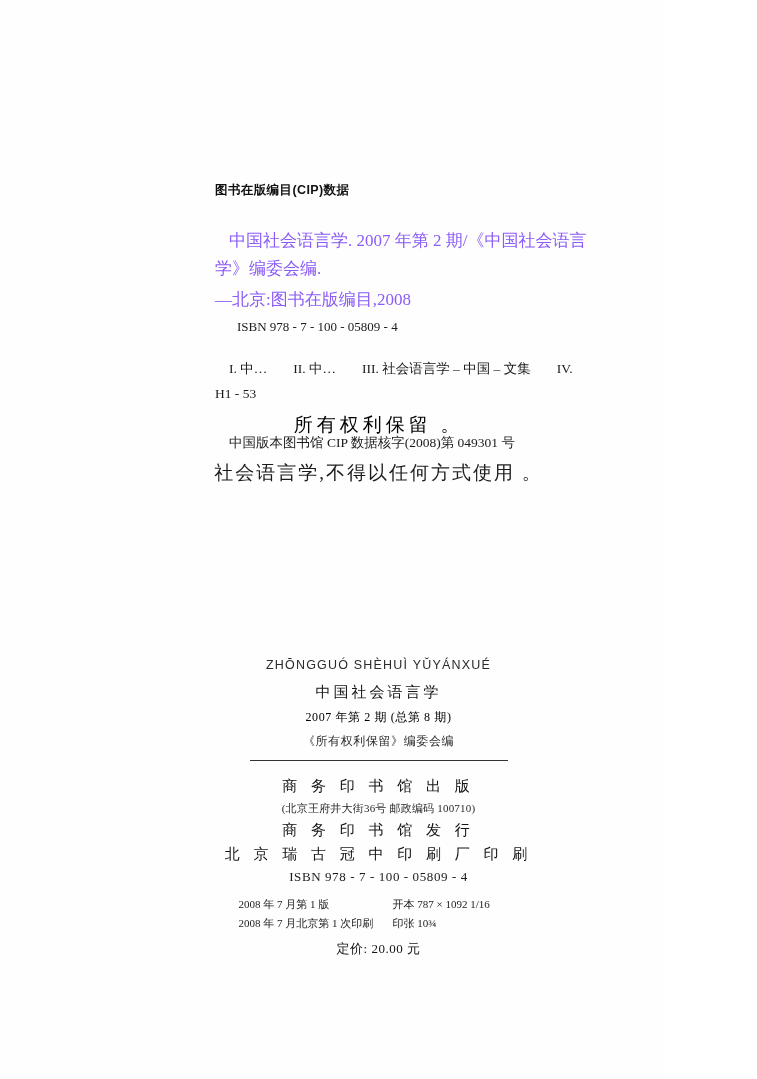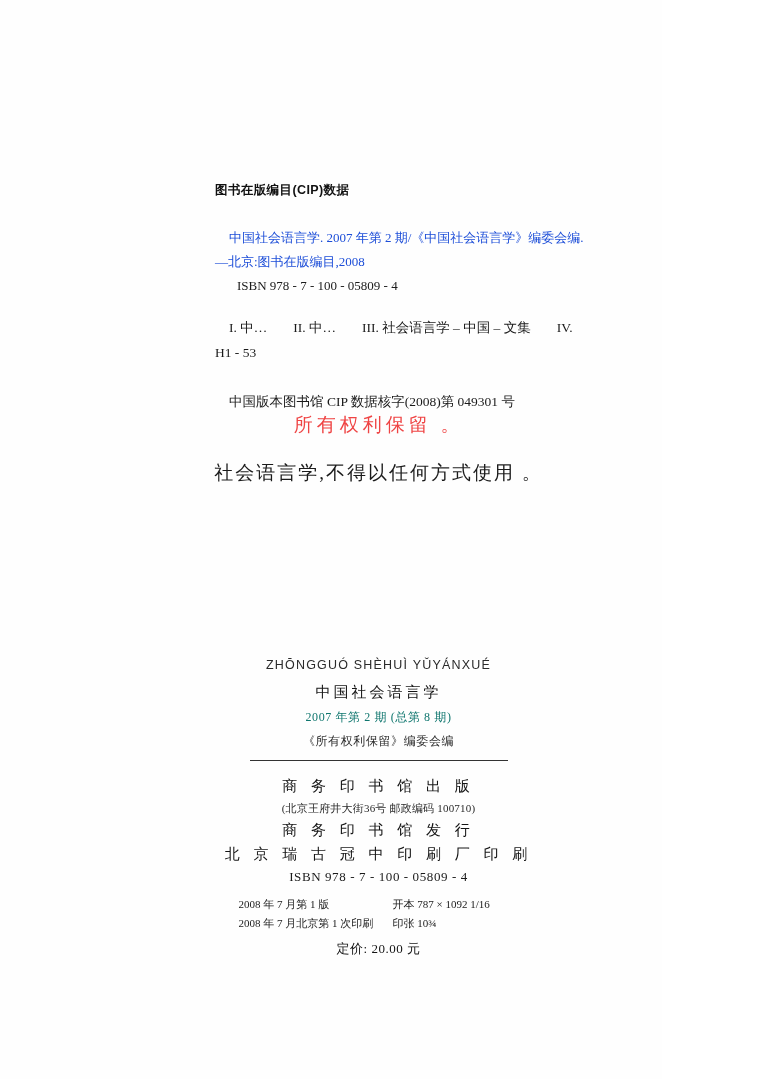--- a/index.html
+++ b/index.html
@@ -32,23 +32,23 @@
   }
   .cip-title {
     font-family: "Liberation Sans", sans-serif;
     font-weight: bold;
     font-size: 12.5px;
     letter-spacing: 0.4px;
     color: #111;
     margin-bottom: 28px;
   }
   .cip-para {
-    font-size: 13px;
+    font-size: 17px;
     line-height: 1.65;
-    color: #1d4ed8;
+    color: #8b5cf6;
     margin-bottom: 3px;
   }
   .cip-para.indent {
     text-indent: 14px;
   }
   .cip-sub {
     font-size: 13px;
     line-height: 1.6;
     padding-left: 22px;
     margin-bottom: 20px;
@@ -76,21 +76,21 @@
     position: absolute;
     left: 0;
     top: 412px;
     width: 757px;
     text-align: center;
     font-family: "Liberation Serif", serif;
   }
   .rights-1 {
     font-size: 19px;
     letter-spacing: 4px;
-    color: #ef4444;
+    color: #000000;
     margin-bottom: 22px;
   }
   .rights-2 {
     font-size: 19px;
     letter-spacing: 2px;
     color: #1a1a1a;
   }
 
   
   .colophon {
@@ -109,21 +109,21 @@
   }
   .col-title {
     font-size: 15px;
     letter-spacing: 3px;
     color: #141414;
     margin-bottom: 7px;
   }
   .col-issue {
     font-size: 12px;
     letter-spacing: 0.6px;
-    color: #0f766e;
+    color: #000000;
     margin-bottom: 7px;
   }
   .col-editor {
     font-size: 12px;
     letter-spacing: 0.6px;
     color: #2a2a2a;
     margin-bottom: 10px;
   }
   .rule {
     width: 258px;

